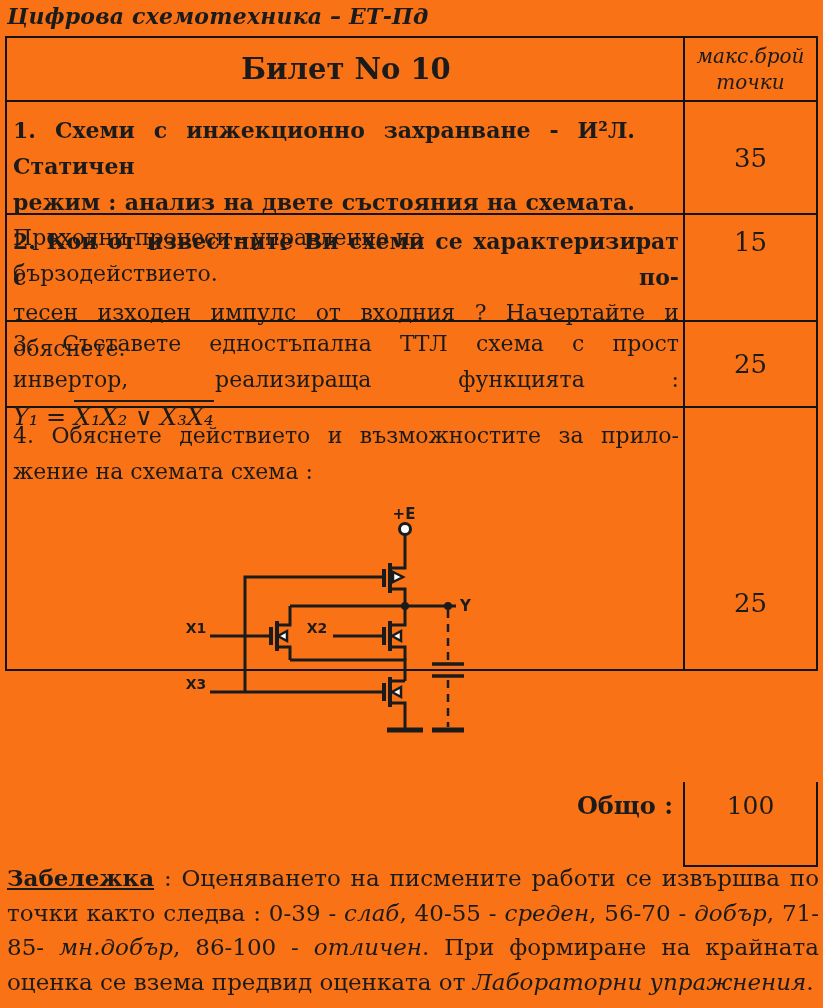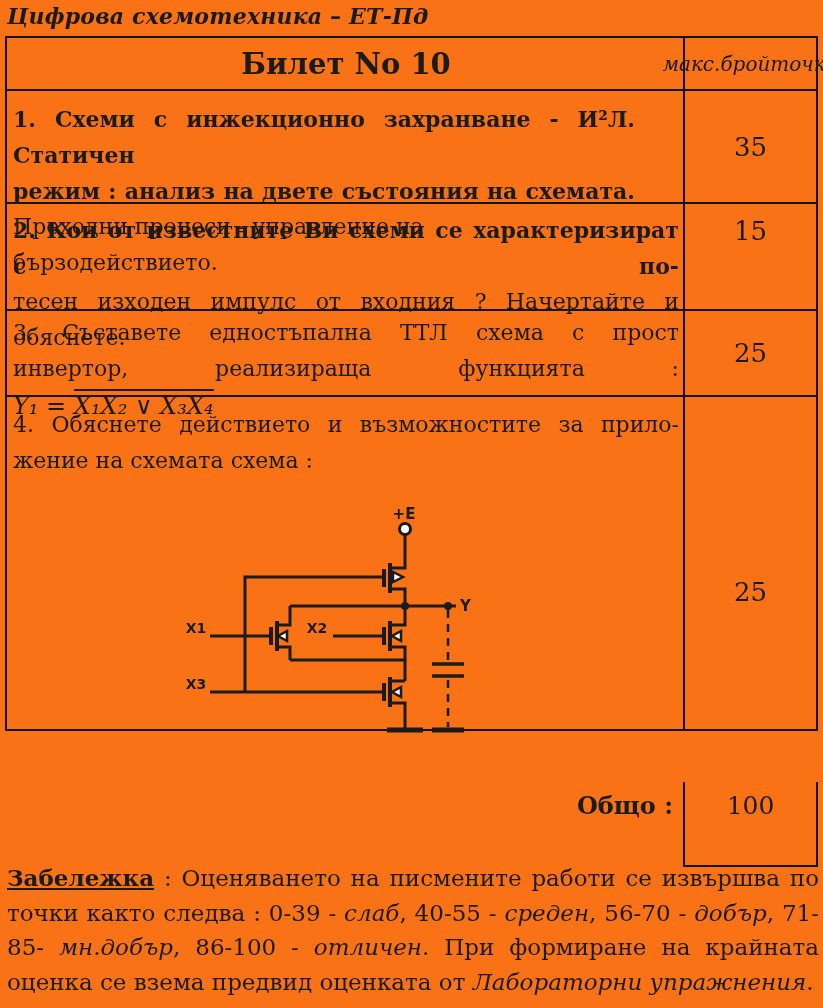--- a/index.html
+++ b/index.html
@@ -29,31 +29,31 @@
   .cell-q{
     flex:1 1 auto;box-sizing:border-box;
     padding:0 4px 0 6px;
   }
   .cell-pts{
     width:133px;flex:0 0 133px;box-sizing:border-box;
     border-left:2px solid #141414;
     display:flex;justify-content:center;
     font-size:26px;
   }
-  .row-header{height:51px;}
+  .row-header{height:62px;}
   .row-q1{height:113px;gap:44px;}
   .row-q2{height:107px;}
   .row-q3{height:86px;}
-  .row-q4{height:334px;}
+  .row-q4{height:263px;}
   .header-title{
     display:flex;align-items:center;justify-content:center;
     font-size:29px;font-weight:bold;
   }
   .pts-header{
-    flex-direction:row;align-items:center;justify-content:center;
+    flex-direction:column;align-items:center;justify-content:center;
     font-size:20px;font-style:italic;line-height:26px;
   }
   .q-line{
     display:block;font-size:22px;line-height:36px;
     text-align:left;
   }
   .q-line.justify{text-align:justify;text-align-last:justify;}
   .q-line.bold{font-weight:bold;}
   .pad1{padding-top:10px;}
   .pad2{padding-top:8px;}

